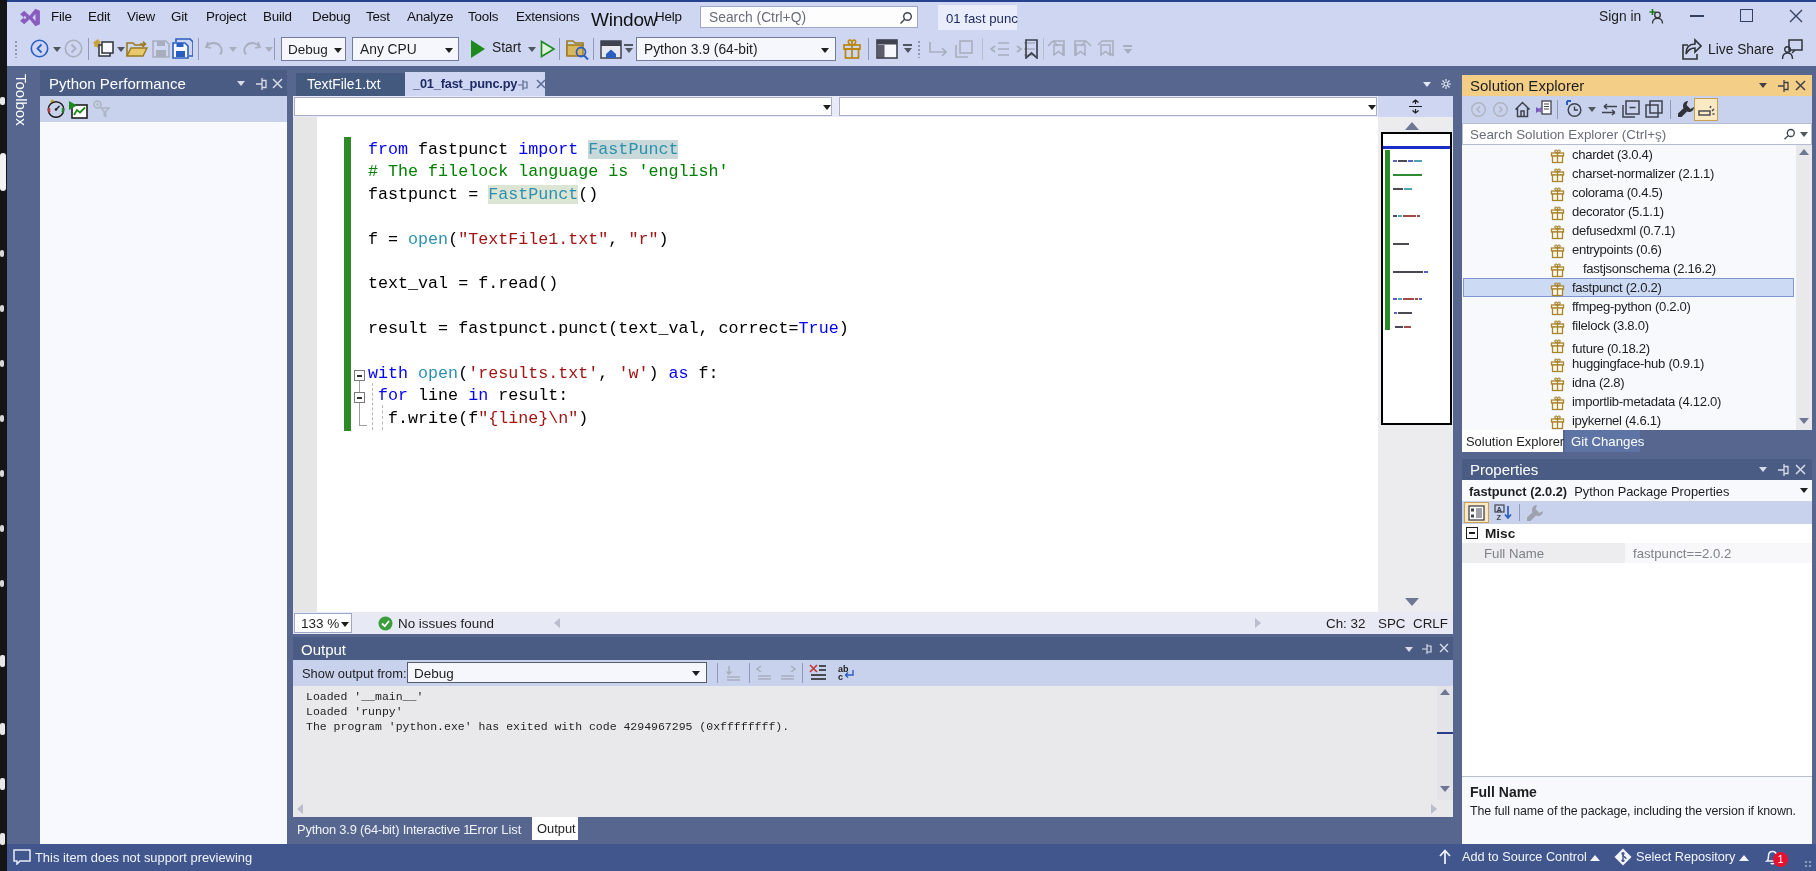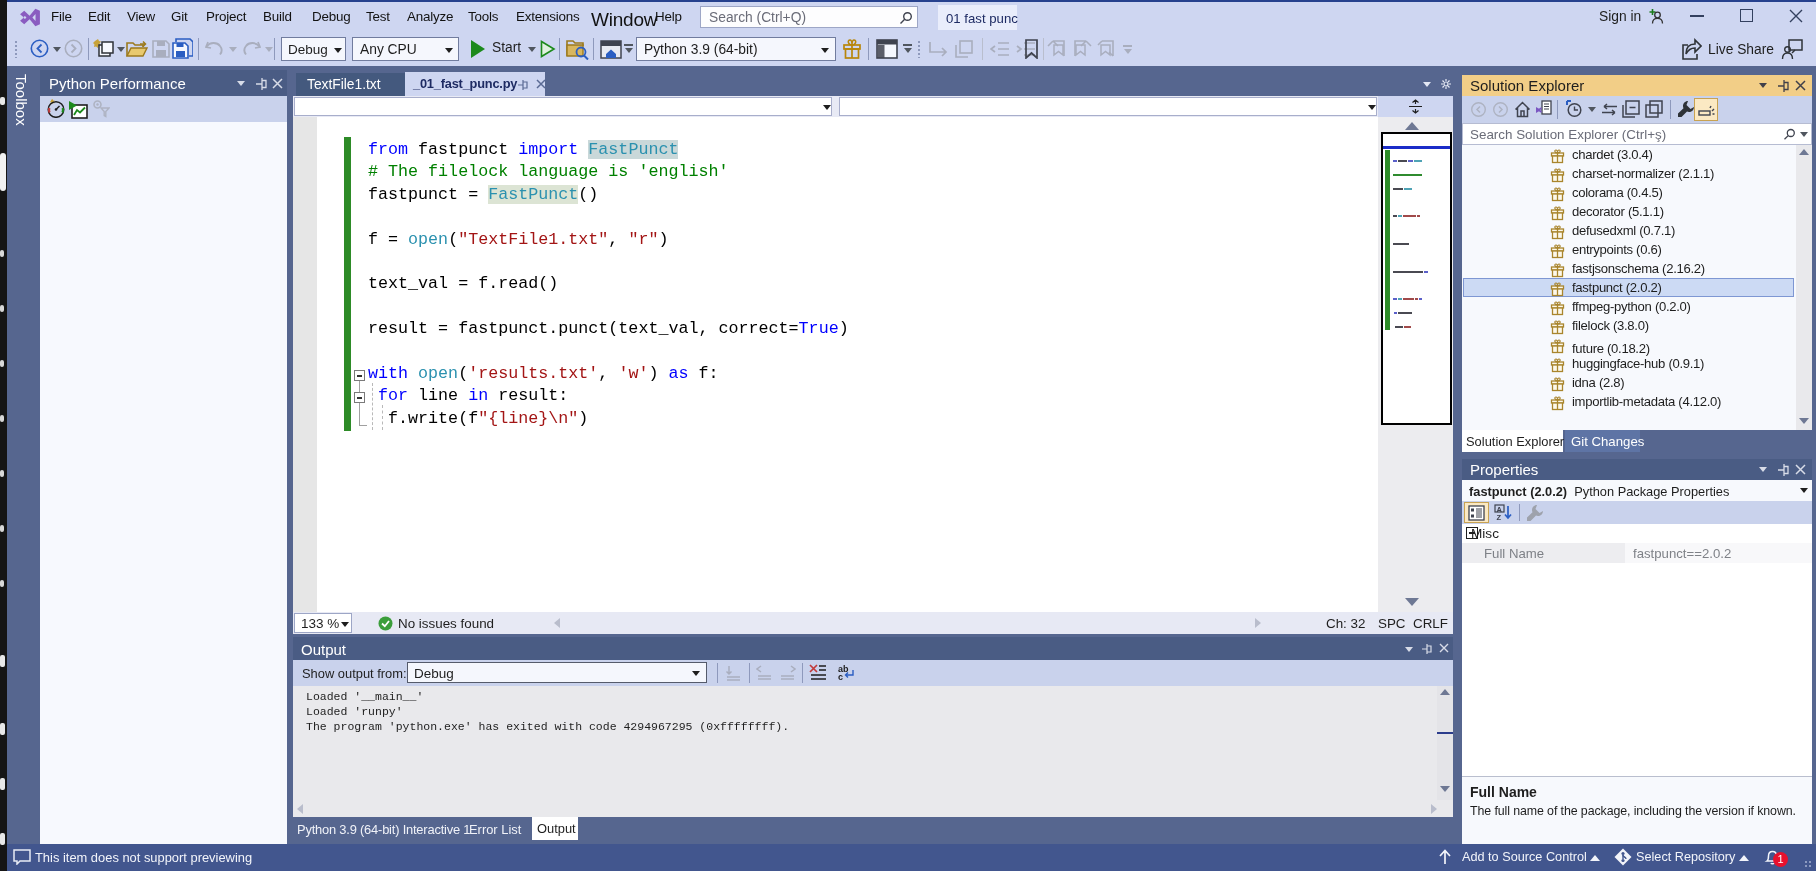--- a/index.html
+++ b/index.html
@@ -601,21 +601,21 @@
         </svg>
         <span style="position:absolute;left:110px;top:0px;">entrypoints (0.6)</span>
       </div>
     <div style="position:absolute;left:0;top:116px;width:334px;height:19px;">
         <svg class="ico" style="left:88px;top:2px" width="15" height="15" viewBox="0 0 15 15">
           <rect x="1.5" y="4" width="12" height="3" fill="#FDF8EA" stroke="#A9852D" stroke-width="1.3"></rect>
           <rect x="2.5" y="7" width="10" height="6.5" fill="#FDF8EA" stroke="#A9852D" stroke-width="1.3"></rect>
           <path d="M7.5 4 V13.5" stroke="#A9852D" stroke-width="1.3"></path>
           <path d="M7.5 4 C4.5 4 4 1 6 1 C7.3 1 7.5 2.8 7.5 4 C7.5 2.8 7.7 1 9 1 C11 1 10.5 4 7.5 4" fill="none" stroke="#A9852D" stroke-width="1.1"></path>
         </svg>
-        <span style="position:absolute;left:110px;top:0px;text-align:center;">fastjsonschema (2.16.2)</span>
+        <span style="position:absolute;left:121px;top:0px;text-align:center;">fastjsonschema (2.16.2)</span>
       </div>
     <div style="position:absolute;left:1px;top:133px;width:331px;height:19px;background:#CCDAF4;border:1px solid #7E97D3;"></div>
     <div style="position:absolute;left:0;top:135px;width:334px;height:19px;">
         <svg class="ico" style="left:88px;top:2px" width="15" height="15" viewBox="0 0 15 15">
           <rect x="1.5" y="4" width="12" height="3" fill="#FDF8EA" stroke="#A9852D" stroke-width="1.3"></rect>
           <rect x="2.5" y="7" width="10" height="6.5" fill="#FDF8EA" stroke="#A9852D" stroke-width="1.3"></rect>
           <path d="M7.5 4 V13.5" stroke="#A9852D" stroke-width="1.3"></path>
           <path d="M7.5 4 C4.5 4 4 1 6 1 C7.3 1 7.5 2.8 7.5 4 C7.5 2.8 7.7 1 9 1 C11 1 10.5 4 7.5 4" fill="none" stroke="#A9852D" stroke-width="1.1"></path>
         </svg>
         <span style="position:absolute;left:110px;top:0px;">fastpunct (2.0.2)</span>
@@ -666,20 +666,29 @@
         <span style="position:absolute;left:110px;top:0px;">idna (2.8)</span>
       </div>
     <div style="position:absolute;left:0;top:249px;width:334px;height:19px;">
         <svg class="ico" style="left:88px;top:2px" width="15" height="15" viewBox="0 0 15 15">
           <rect x="1.5" y="4" width="12" height="3" fill="#FDF8EA" stroke="#A9852D" stroke-width="1.3"></rect>
           <rect x="2.5" y="7" width="10" height="6.5" fill="#FDF8EA" stroke="#A9852D" stroke-width="1.3"></rect>
           <path d="M7.5 4 V13.5" stroke="#A9852D" stroke-width="1.3"></path>
           <path d="M7.5 4 C4.5 4 4 1 6 1 C7.3 1 7.5 2.8 7.5 4 C7.5 2.8 7.7 1 9 1 C11 1 10.5 4 7.5 4" fill="none" stroke="#A9852D" stroke-width="1.1"></path>
         </svg>
         <span style="position:absolute;left:110px;top:0px;">importlib-metadata (4.12.0)</span>
+      </div>
+    <div style="position:absolute;left:0;top:268px;width:334px;height:19px;">
+        <svg class="ico" style="left:88px;top:2px" width="15" height="15" viewBox="0 0 15 15">
+          <rect x="1.5" y="4" width="12" height="3" fill="#FDF8EA" stroke="#A9852D" stroke-width="1.3"></rect>
+          <rect x="2.5" y="7" width="10" height="6.5" fill="#FDF8EA" stroke="#A9852D" stroke-width="1.3"></rect>
+          <path d="M7.5 4 V13.5" stroke="#A9852D" stroke-width="1.3"></path>
+          <path d="M7.5 4 C4.5 4 4 1 6 1 C7.3 1 7.5 2.8 7.5 4 C7.5 2.8 7.7 1 9 1 C11 1 10.5 4 7.5 4" fill="none" stroke="#A9852D" stroke-width="1.1"></path>
+        </svg>
+        <span style="position:absolute;left:110px;top:0px;">ipykernel (4.6.1)</span>
       </div>
     <div style="position:absolute;left:334px;top:0;width:16px;height:285px;background:#E9E9EC;"></div>
     <div style="position:absolute;left:337px;top:4px;width:0;height:0;border-left:5px solid transparent;border-right:5px solid transparent;border-bottom:6px solid #6E7894;"></div>
     <div style="position:absolute;left:337px;top:273px;width:0;height:0;border-left:5px solid transparent;border-right:5px solid transparent;border-top:6px solid #6E7894;"></div>
   </div>
 
   <div class="abs" style="left:0;top:360px;width:101px;height:22px;background:#fff;">
       <span style="position:absolute;left:4px;top:4px;font-size:12.9px;color:#1E1E1E;white-space:nowrap;">Solution Explorer</span>
     </div>
   <div class="abs" style="left:103px;top:360px;width:75px;height:22px;background:#5E74A5;">
@@ -717,21 +726,21 @@
       </svg>
     <div class="sep2" style="left:57px;top:3px;height:17px;"></div>
     <svg class="ico" style="left:64px;top:3px" width="17" height="17" viewBox="0 0 17 17">
         <path d="M11 1 C8 1 6 3.5 6 6 C6 6.8 6.2 7.5 6.5 8.2 L1 13.5 V17 H4.5 L10 11.5 C10.6 11.8 11.3 12 12 12 C14.5 12 17 10 17 7 L13.5 9 L9.5 5 L11 1 Z" fill="#9EA2AC"></path>
       </svg>
   </div>
   <div class="abs" style="left:0;top:454px;width:350px;height:19px;background:#fff;">
     <div class="abs" style="left:4px;top:3px;width:12px;height:12px;border:1px solid #1E1E1E;">
         <div style="position:absolute;left:2px;top:4.4px;width:6px;height:1.4px;background:#1E1E1E"></div>
       </div>
-    <span style="position:absolute;left:9px;top:2px;font-size:13.6px;font-weight:normal;color:#1E1E1E;text-align:center;">Misc</span>
+    <span style="position:absolute;left:23px;top:2px;font-size:13.6px;font-weight:bold;color:#1E1E1E;text-align:center;">Misc</span>
   </div>
   <div class="abs" style="left:0;top:473px;width:350px;height:20px;background:#EDEDF0;">
     <span style="position:absolute;left:22px;top:3px;font-size:13.2px;color:#7E8187;">Full Name</span>
     <div class="abs" style="left:163px;top:0;width:187px;height:20px;background:#F8F8FA;">
         <span style="position:absolute;left:8px;top:3px;font-size:13.2px;color:#7E8187;">fastpunct==2.0.2</span>
       </div>
   </div>
   <div class="abs" style="left:0;top:493px;width:350px;height:213px;background:#fff;"></div>
   <div class="abs" style="left:0;top:706px;width:350px;height:68px;background:#F7F9FD;border-top:1px solid #B9BECE;">
     <span style="position:absolute;left:8px;top:7px;font-size:14px;font-weight:bold;color:#1E1E1E;">Full Name</span>

